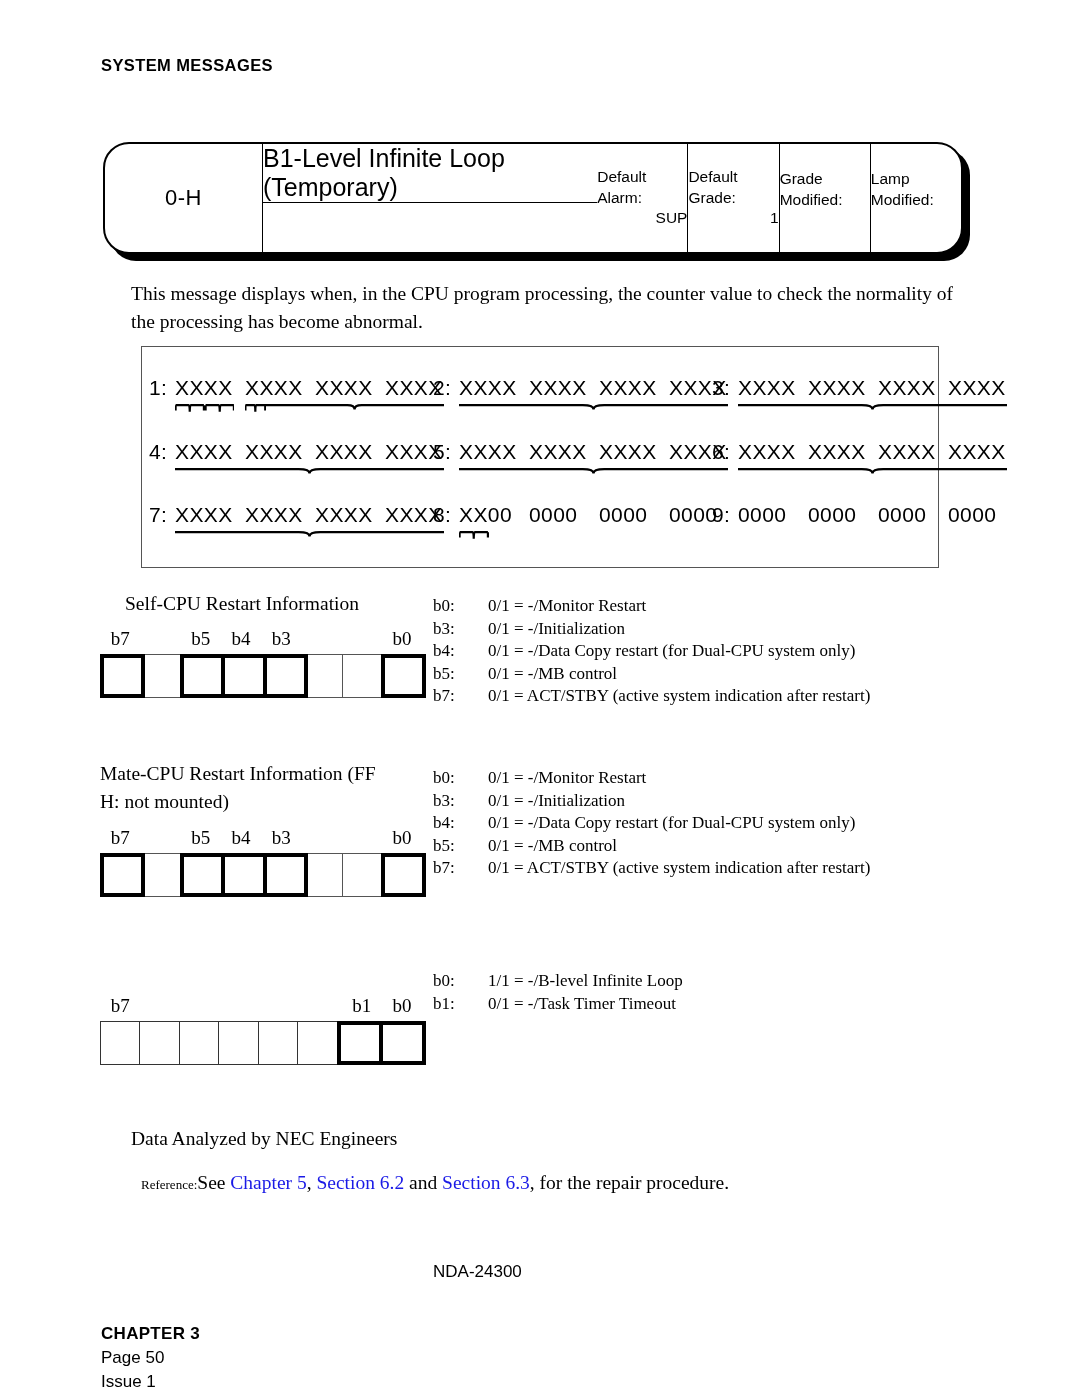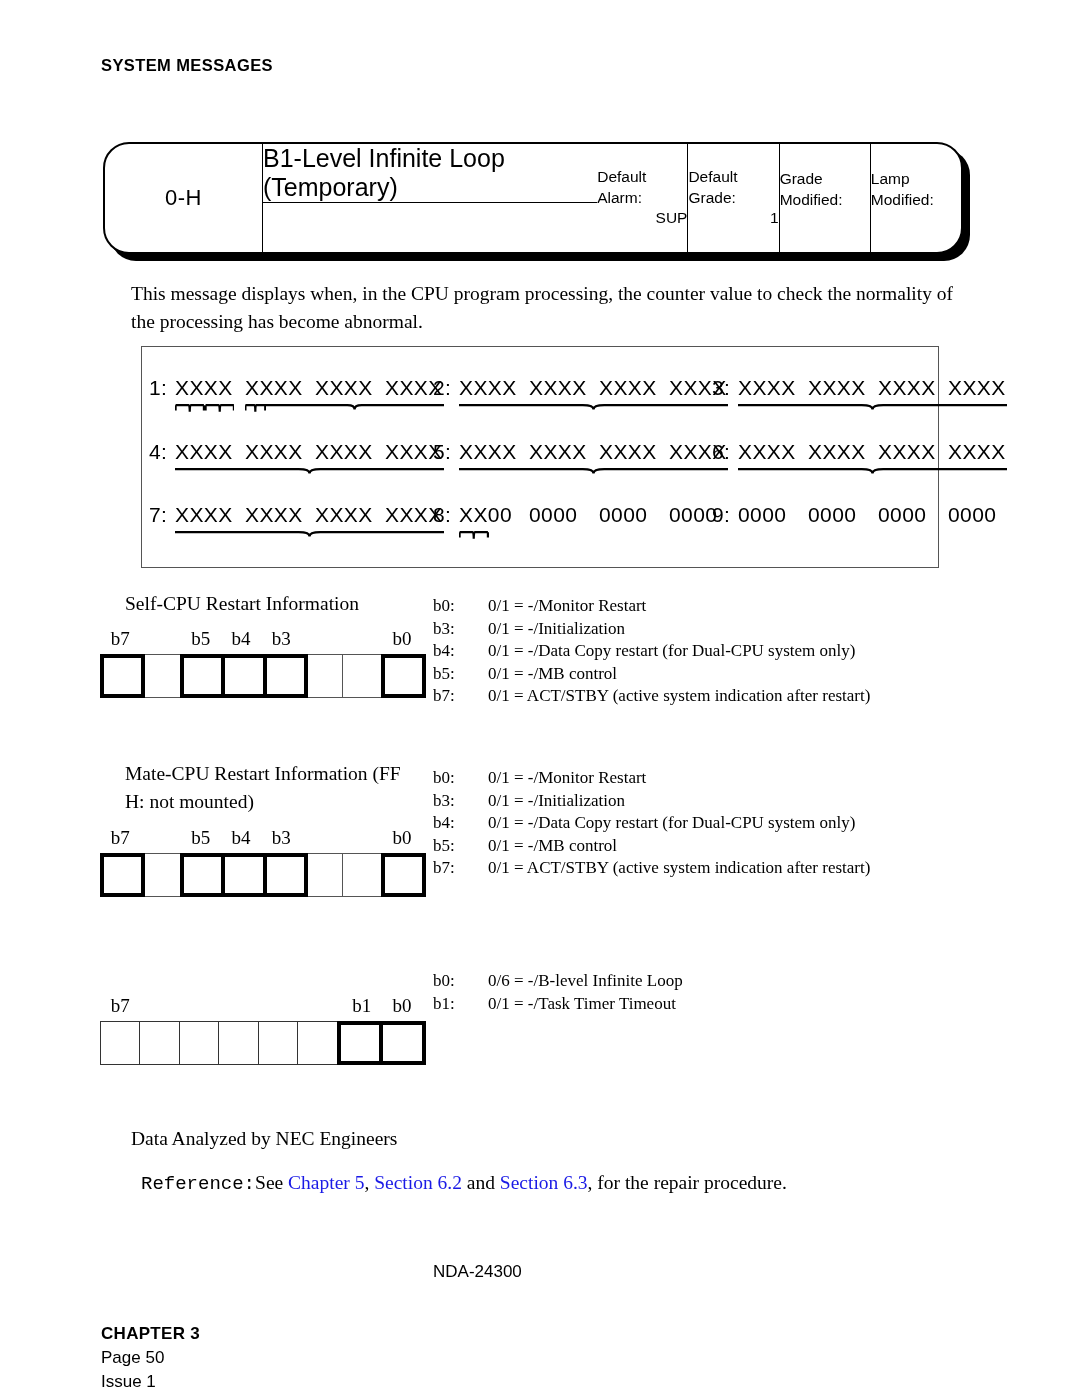--- a/index.html
+++ b/index.html
@@ -221,22 +221,22 @@
     font-size: 19.5px;
   }
   .reference {
     position: absolute;
     left: 141px;
     top: 1172px;
     font-size: 19.5px;
     white-space: nowrap;
   }
   .ref-label {
-    font-family: Liberation Mono, monospace;
-    font-size: 19px;
+    font-family: Liberation Serif, serif;
+    font-size: 13px;
   }
   .lnk { color: #1a1ae6; }
 
   
   .footer {
     position: absolute;
     left: 101px;
     top: 1322px;
     font-family: "Liberation Sans", sans-serif;
     font-size: 17px;
@@ -387,21 +387,21 @@
       <span class="legend-bit">b5:</span>
       <span class="legend-txt">0/1 = -/MB control</span>
     </div>
     <div class="legend-row">
       <span class="legend-bit">b7:</span>
       <span class="legend-txt">0/1 = ACT/STBY (active system indication after restart)</span>
     </div>
   </div>
 
 <div class="bitsec" id="bitsec-1" style="left:100px; top:760px;">
-  <div class="bitsec-title" style="margin-left:25px; width:300px;">Mate-CPU Restart Information (FF
+  <div class="bitsec-title" style="width:300px;">Mate-CPU Restart Information (FF
   H: not mounted)</div>
   <div class="bit-labels" style="margin-top:10px;">
       <span class="bit-label" style="left: -0.875px;">b7</span>
       <span class="bit-label" style="left: 79.625px;">b5</span>
       <span class="bit-label" style="left: 119.875px;">b4</span>
       <span class="bit-label" style="left: 160.125px;">b3</span>
       <span class="bit-label" style="left: 280.875px;">b0</span>
     </div>
   <div class="bit-cells">
       <div class="bit-cell thick"></div>
@@ -451,21 +451,21 @@
       <div class="bit-cell thin-third"></div>
       <div class="bit-cell thin-third"></div>
       <div class="bit-cell thin-third"></div>
       <div class="bit-cell thick"></div>
       <div class="bit-cell thick"></div>
     </div>
 </div>
 <div class="legend" style="left:433px; top:970px;" id="legend-2">
     <div class="legend-row">
       <span class="legend-bit">b0:</span>
-      <span class="legend-txt">0/6 = -/B-level Infinite Loop</span>
+      <span class="legend-txt">1/1 = -/B-level Infinite Loop</span>
     </div>
     <div class="legend-row">
       <span class="legend-bit">b1:</span>
       <span class="legend-txt">0/1 = -/Task Timer Timeout</span>
     </div>
   </div>
 
 <div class="analyzed">Data Analyzed by NEC Engineers</div>
 
 <div class="reference">

